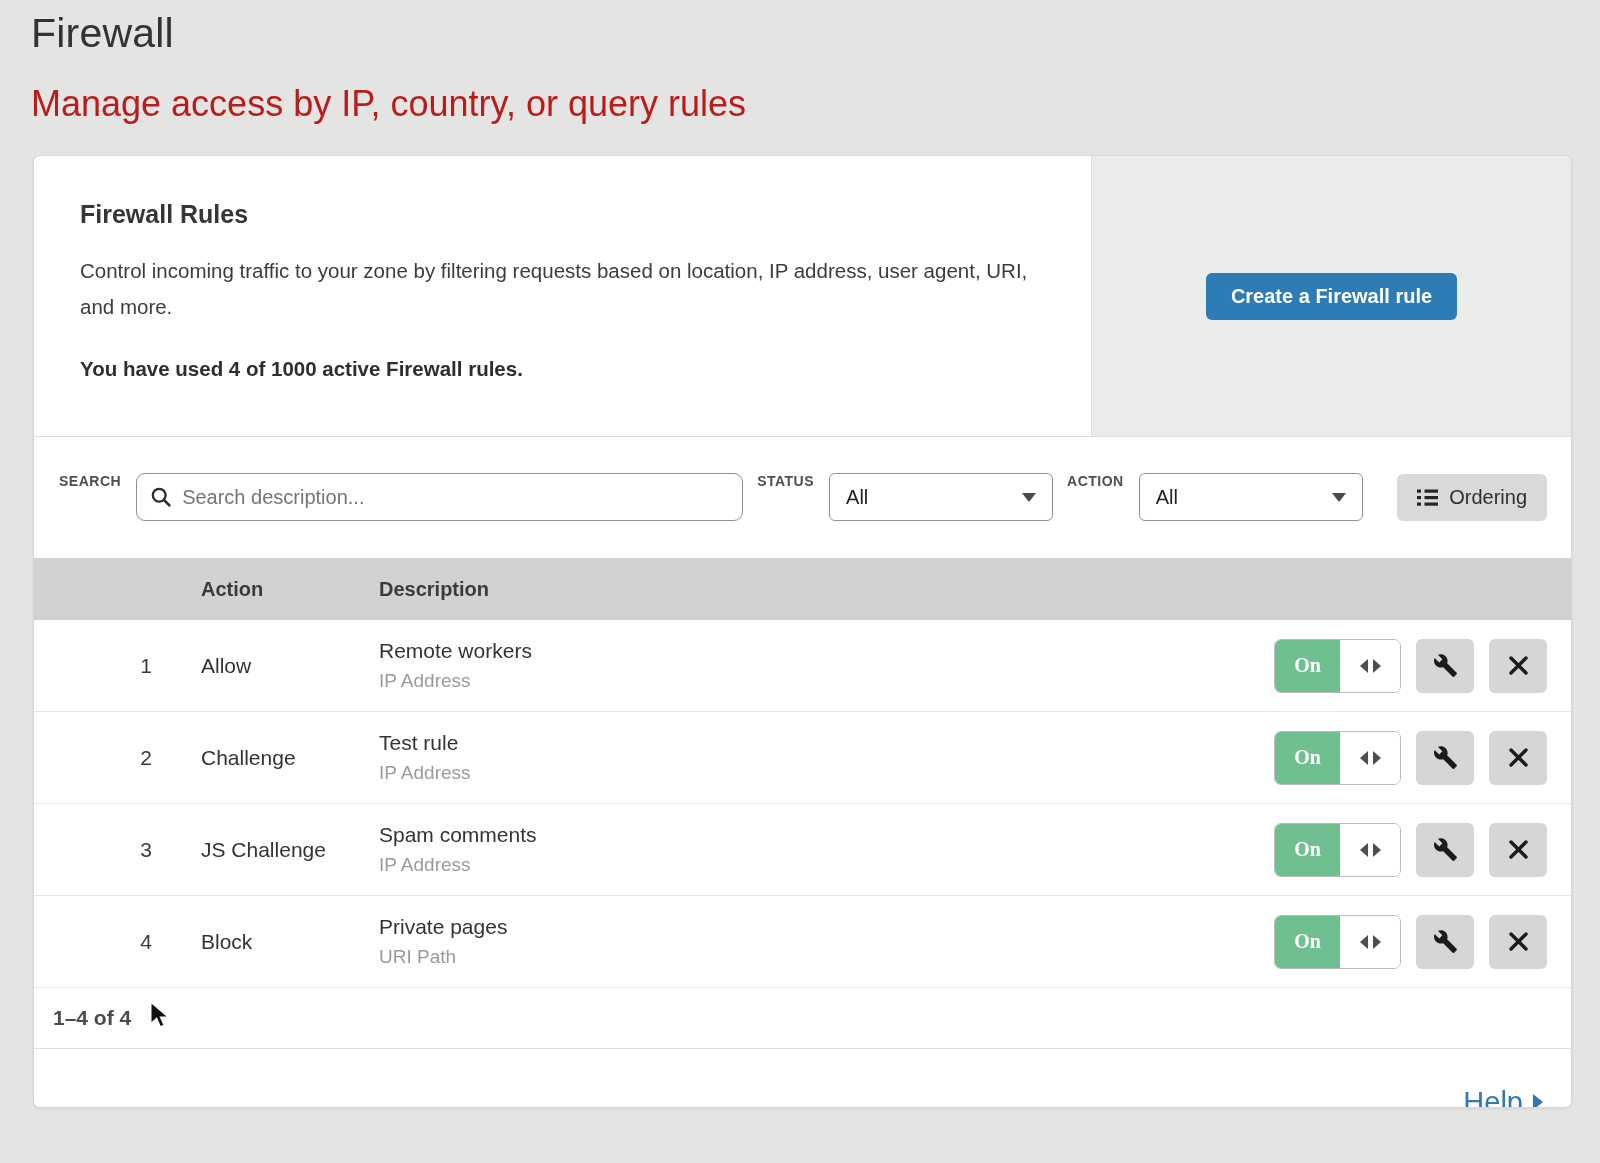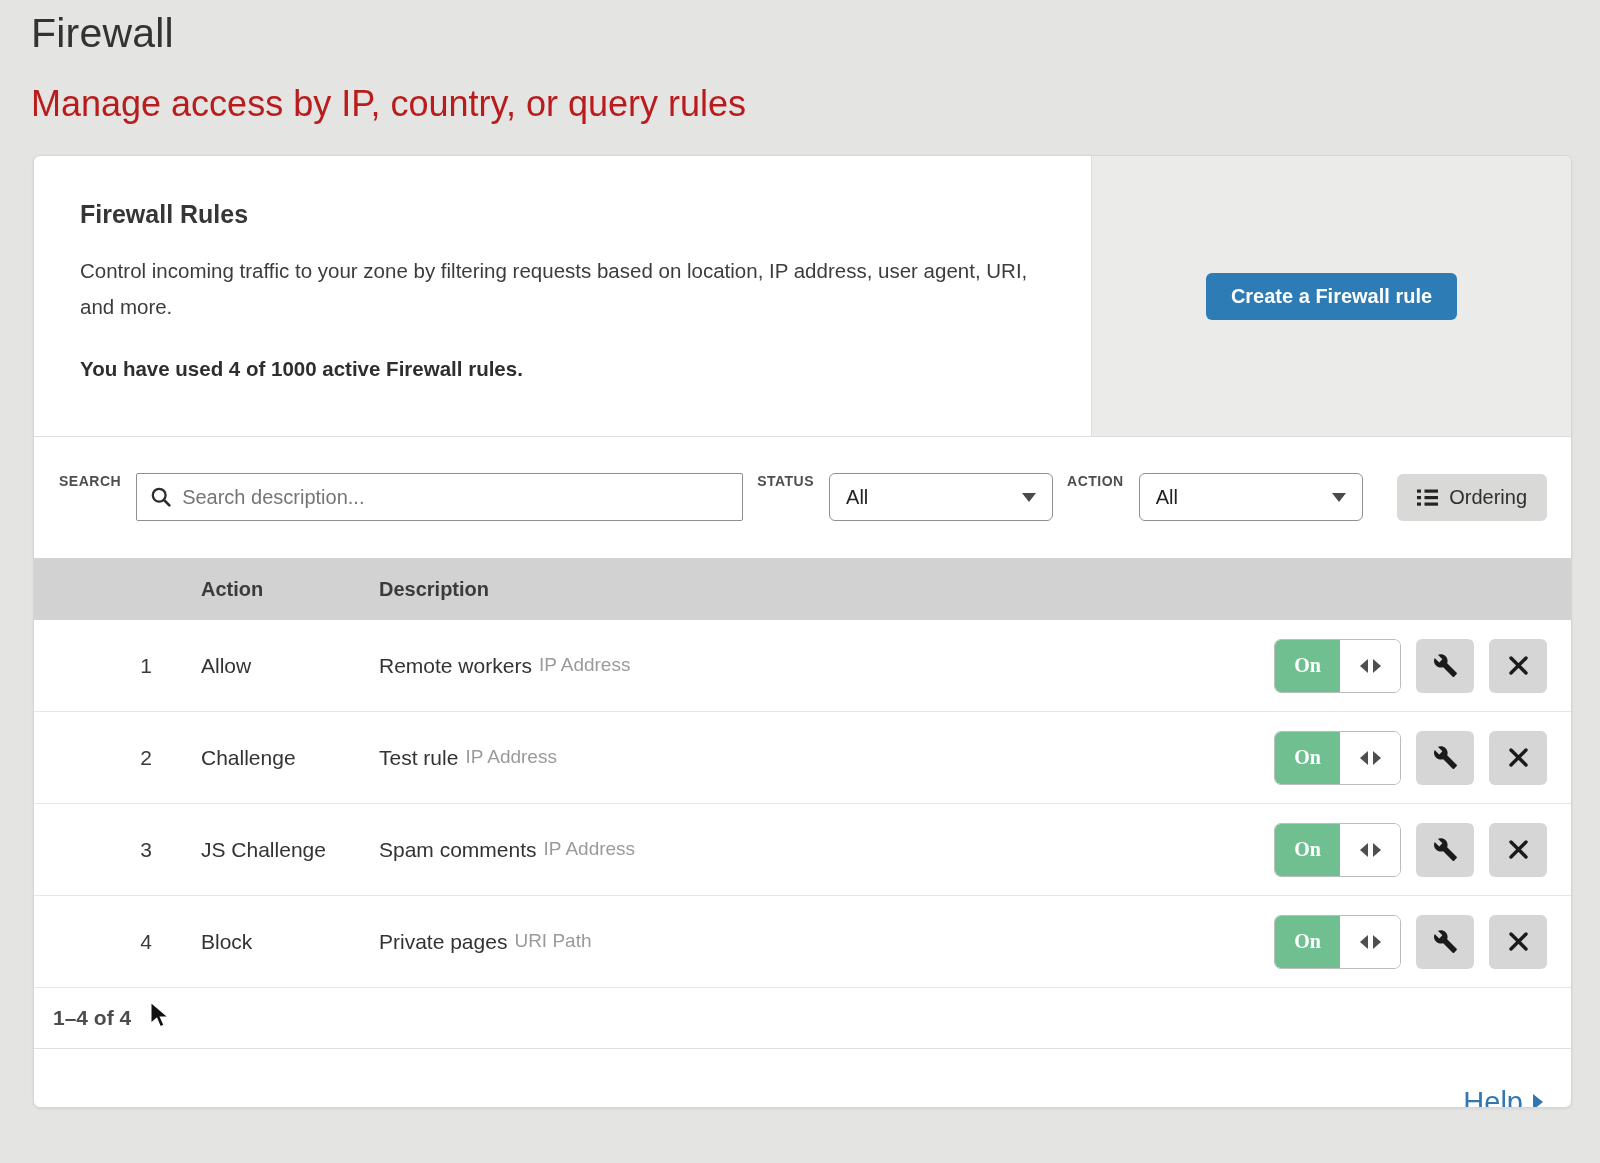--- a/index.html
+++ b/index.html
@@ -38,21 +38,21 @@
     background:#2e7cb5; color:#fff; border:none; border-radius:6px;
     font-family:inherit; font-size:20px; font-weight:600;
     padding:12px 25px; cursor:pointer;
   }
 
   
   .filter-bar { display:flex; align-items:flex-end; padding:36px 24px 37px 25px; gap:14px; }
   .filter-group { display:flex; gap:15px; }
   .filter-label { font-size:14px; font-weight:700; letter-spacing:.5px; color:#4e4e4e; }
   .search-box {
-    width:607px; height:48px; background:#fff; border:1px solid #8f8f8f; border-radius:2px;
+    width:607px; height:48px; background:#fff; border:1px solid #8f8f8f; border-radius:9px;
     display:flex; align-items:center; padding:0 13px; gap:10px;
   }
   .search-box input {
     border:none; outline:none; flex:1; font-family:inherit; font-size:20px; color:#333; background:transparent;
   }
   .search-box input::placeholder { color:#757575; }
   .select-box {
     width:224px; height:48px; background:#fff; border:1px solid #8f8f8f; border-radius:6px;
     display:flex; align-items:center; justify-content:space-between; padding:0 16px;
     font-size:20px; color:#222; cursor:pointer;
@@ -70,21 +70,21 @@
     display:grid; grid-template-columns:110px 178px 1fr; align-items:center;
     padding-left:57px; height:62px; background:#d2d2d2;
     font-size:20px; font-weight:600; color:#3b3b3b;
   }
   .rule-row {
     display:grid; grid-template-columns:110px 178px 1fr auto; align-items:center;
     padding:0 24px 0 57px; height:92px; border-bottom:1px solid #e7e7e7; background:#fff;
   }
   .cell-num { text-align:center; font-size:21px; color:#3a3a3a; }
   .cell-action { font-size:21px; color:#333; }
-  .cell-desc { display:flex; flex-direction:row; gap:7px; }
+  .cell-desc { display:flex; flex-direction:column; gap:7px; }
   .desc-title { font-size:21px; color:#333; }
   .desc-sub { font-size:19px; color:#9a9a9a; }
   .row-controls { display:flex; align-items:center; gap:15px;font-family:Liberation Serif, serif; }
   .toggle {
     display:flex; width:127px; height:54px; border:1px solid #b7bfb8; border-radius:7px;
     overflow:hidden; cursor:pointer; background:#fff;
   }
   .toggle-on {
     width:65px; background:#6fbf90; color:#fff; font-size:20px; font-weight:600;
     display:flex; align-items:center; justify-content:center;

